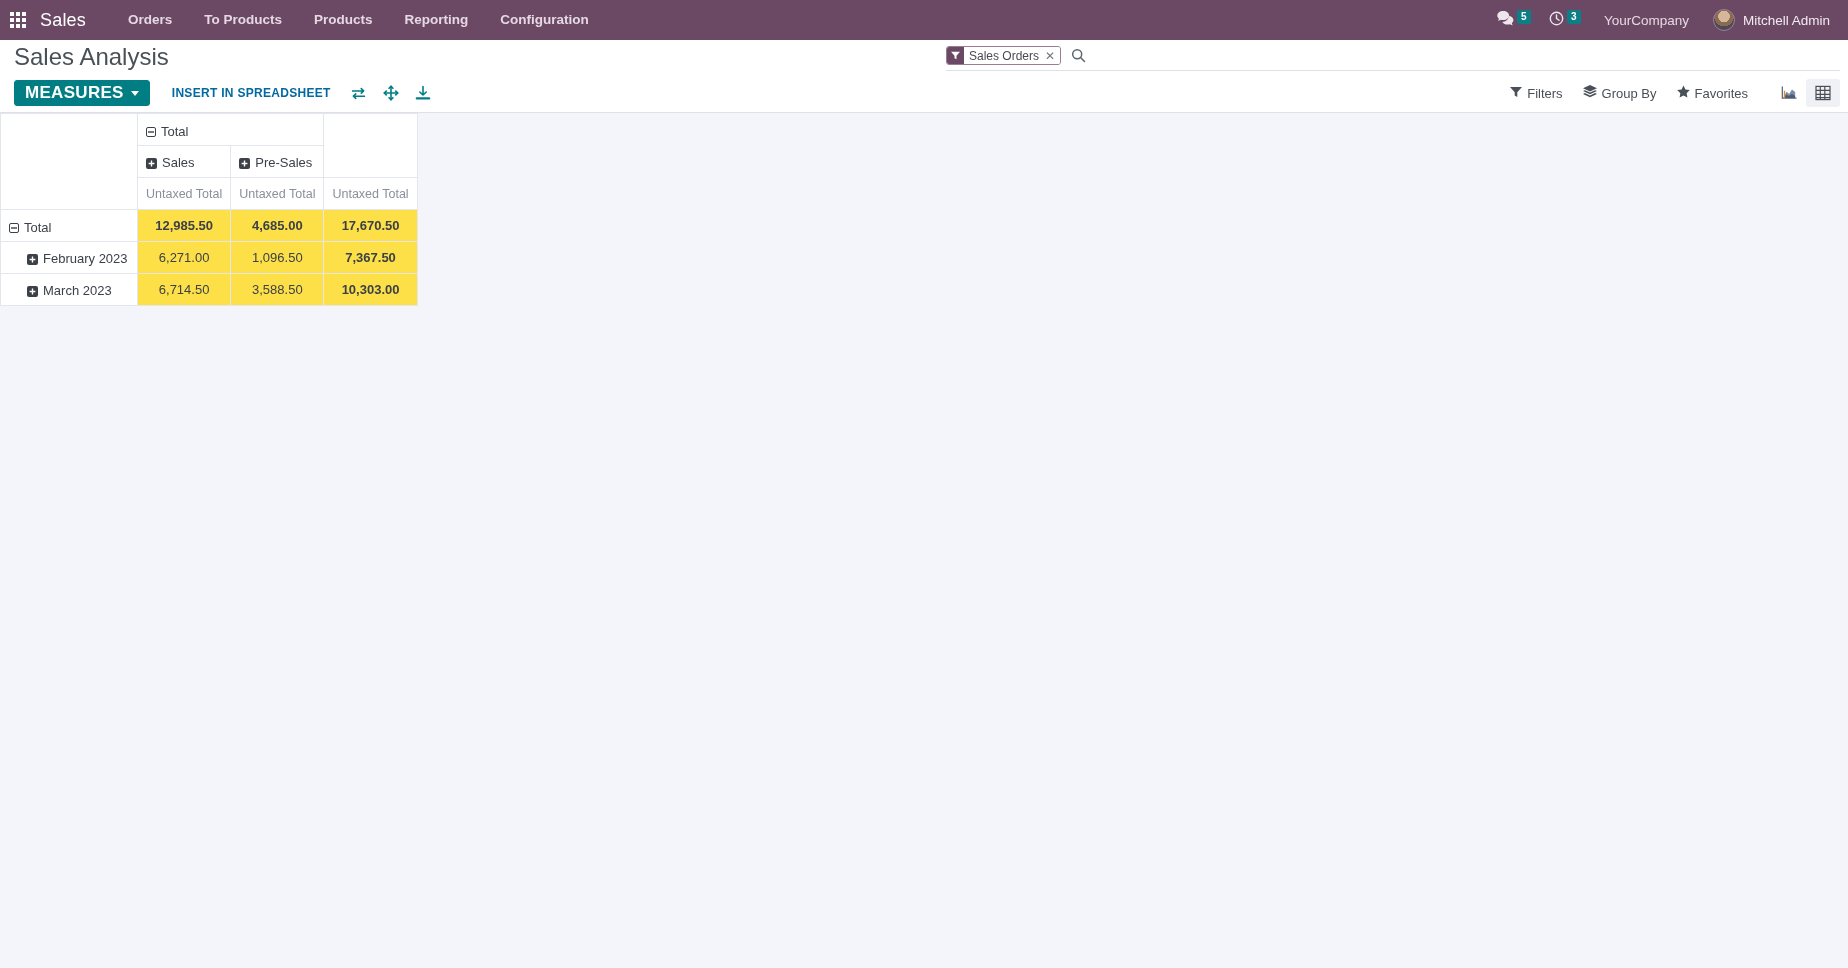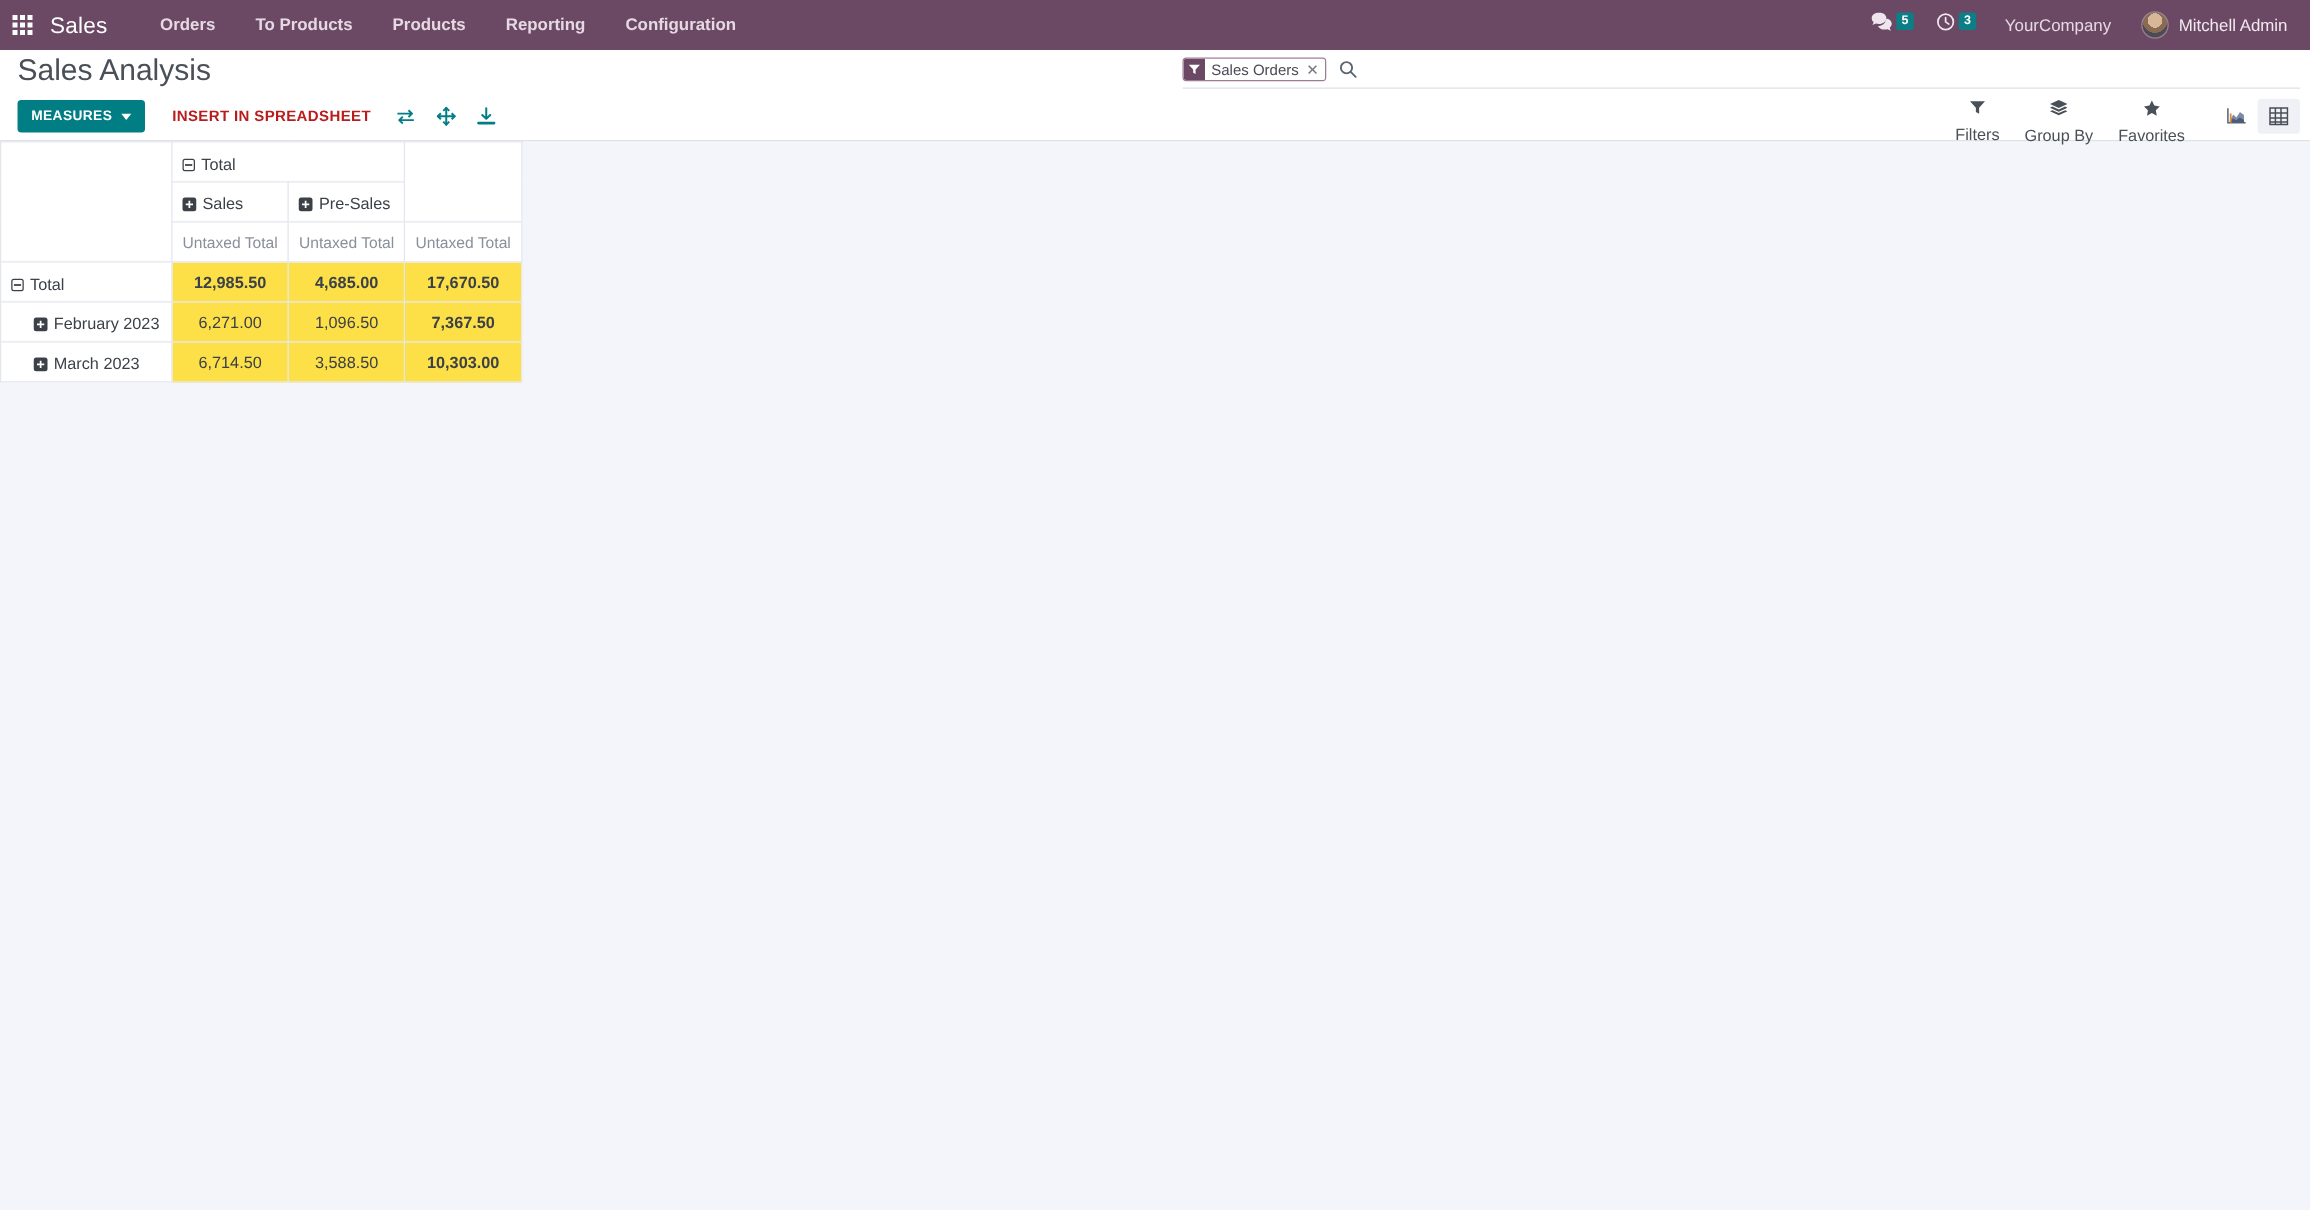--- a/index.html
+++ b/index.html
@@ -170,38 +170,38 @@
     align-items: center;
     height: 38px;
     padding: 0 8px 0 14px;
     gap: 0;
   }
   .btn-measures {
     background: #017e84;
     color: #ffffff;
     border: 1px solid #017e84;
     border-radius: 3px;
-    font-size: 11px;
+    font-size: 17px;
     font-weight: bold;
     letter-spacing: .3px;
     height: 26px;
     padding: 0 10px;
     display: flex; align-items: center; gap: 7px;
     cursor: pointer;
     font-family: "Liberation Sans", sans-serif;
   }
   .caret-down {
     width: 0; height: 0;
     border-left: 4px solid transparent;
     border-right: 4px solid transparent;
     border-top: 5px solid #ffffff;
     display: inline-block;
   }
   .btn-link {
-    color: #b91c1c;
+    color: #0369a1;
     font-size: 12px;
     font-weight: bold;
     letter-spacing: .3px;
     padding: 0 12px;
     height: 26px;
     display: flex; align-items: center;
     cursor: pointer;
     margin-left: 10px;
     white-space: nowrap;
   }
@@ -213,21 +213,20 @@
   }
   .cp-bottom-spacer { flex: 1 1 auto; }
   .dropdown-toggle {
     display: flex; align-items: center; gap: 5px;
     font-size: 13px;
     color: #495057;
     padding: 0 10px;
     height: 26px;
     cursor: pointer;
     white-space: nowrap;
-    flex-direction: column;
   }
   .view-switcher { display: flex; align-items: center; margin-left: 14px; }
   .view-btn {
     width: 34px; height: 28px;
     display: flex; align-items: center; justify-content: center;
     cursor: pointer;
     border-radius: 3px;
   }
   .view-btn.active { background: #f0f1f6; }
 

